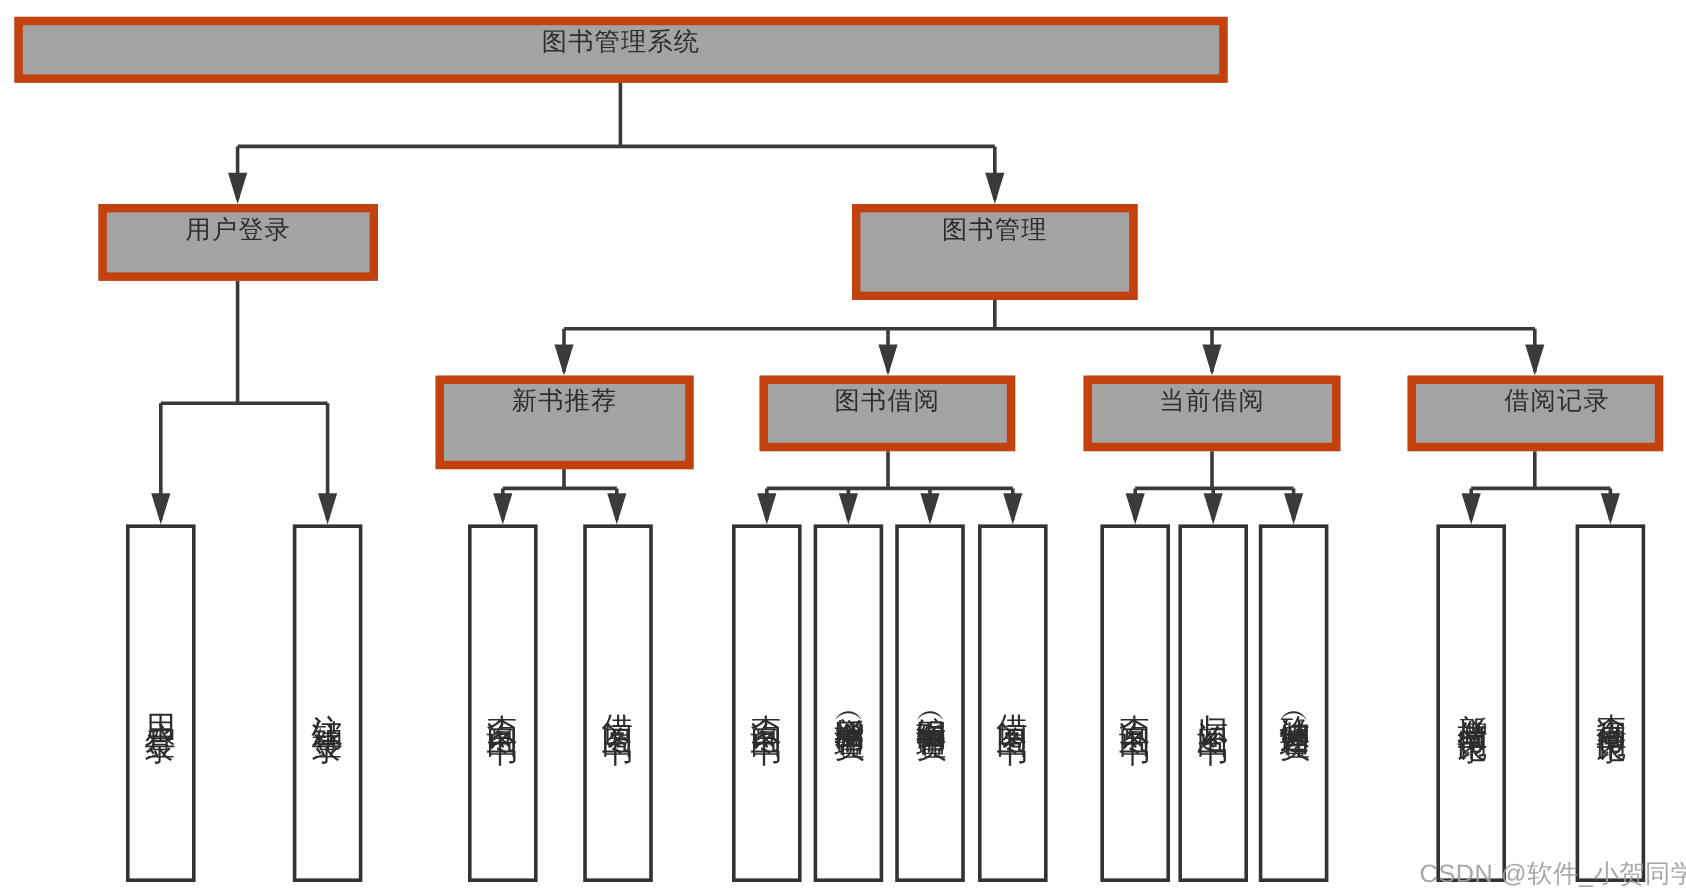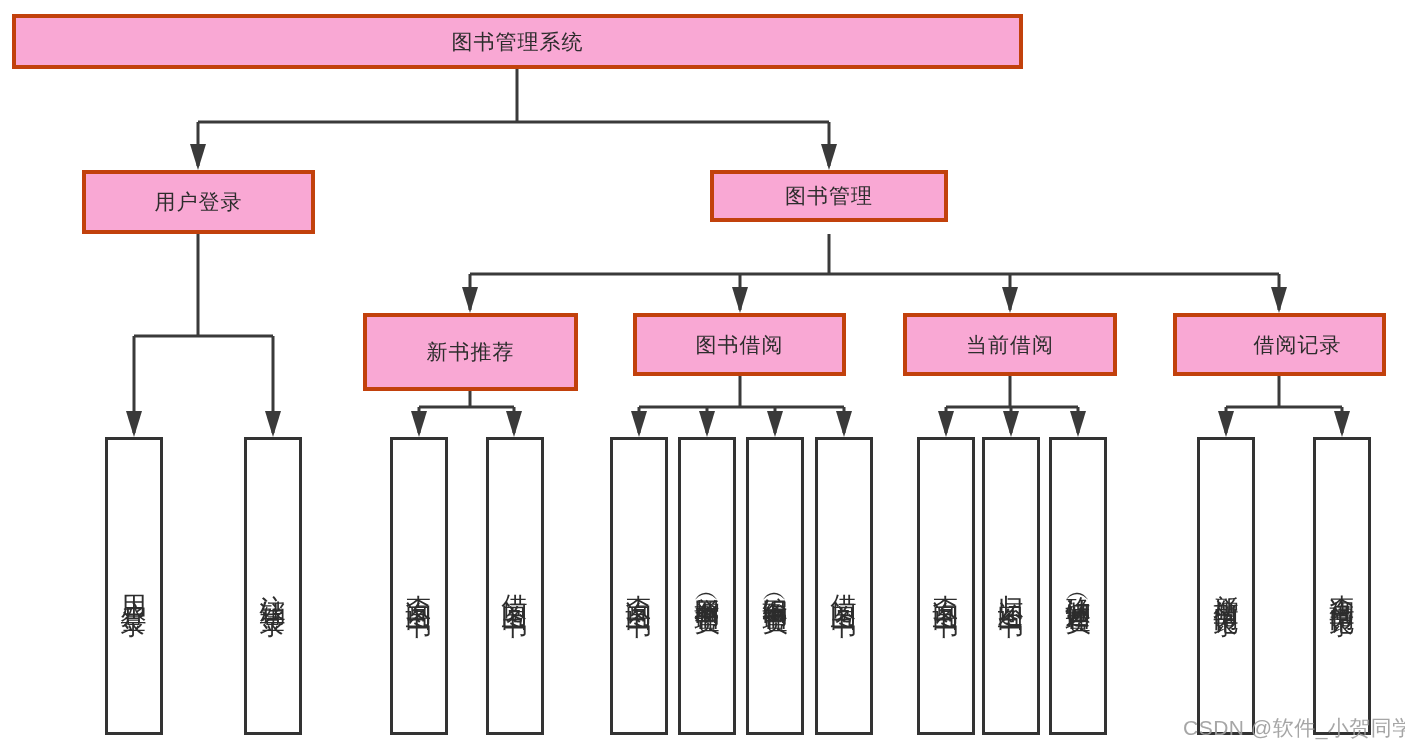--- a/index.html
+++ b/index.html
@@ -14,24 +14,24 @@
     overflow: hidden;
   }
   svg.connectors {
     position: absolute;
     left: 0; top: 0;
     width: 1405px; height: 747px;
     z-index: 1;
   }
   .node {
     position: absolute;
-    background: #f9a8d4;
-    border: 4px solid #c2410c;
+    background: #a3a3a3;
+    border: 7px solid #c2410c;
     display: flex;
-    align-items: center;
+    align-items: flex-start;
     justify-content: center;
     font-size: 21px;
     letter-spacing: 1px;
     z-index: 2;
     white-space: nowrap;
   }
   .leaf {
     position: absolute;
     top: 437px;
     width: 58px;
@@ -108,21 +108,21 @@
       </g>
   </svg>
 
   <div class="node" style="left:12px; top:14px; width:1011px; height:55px;">
     <span>图书管理系统</span>
   </div>
 
   <div class="node" style="left:82px; top:170px; width:233px; height:64px;">
     <span>用户登录</span>
   </div>
-  <div class="node" style="left:710px; top:170px; width:238px; height:52px;font-family:Liberation Serif, serif;">
+  <div class="node" style="left:710px; top:170px; width:238px; height:80px;font-family:Liberation Serif, serif;">
     <span>图书管理</span>
   </div>
 
   <div class="node" style="left:363px; top:313px; width:215px; height:78px;">
     <span>新书推荐</span>
   </div>
   <div class="node" style="left:903px; top:313px; width:214px; height:63px;">
     <span>当前借阅</span>
   </div>
   <div class="node" style="left:633px; top:313px; width:213px; height:63px;">

